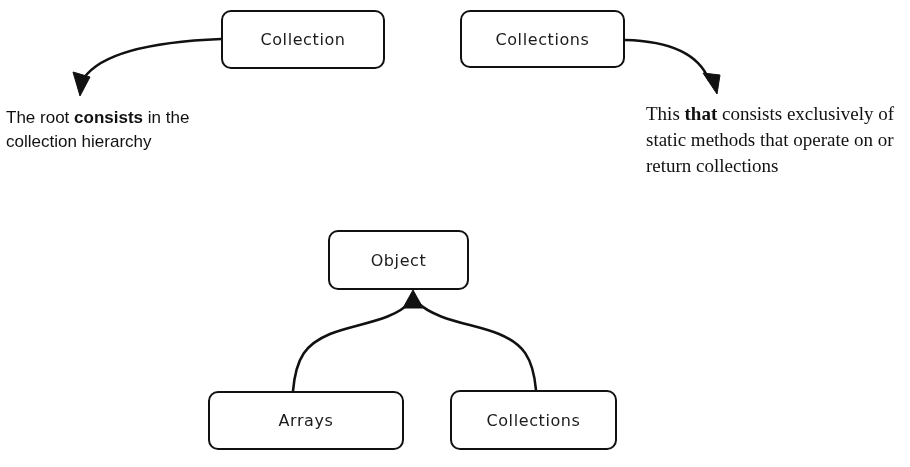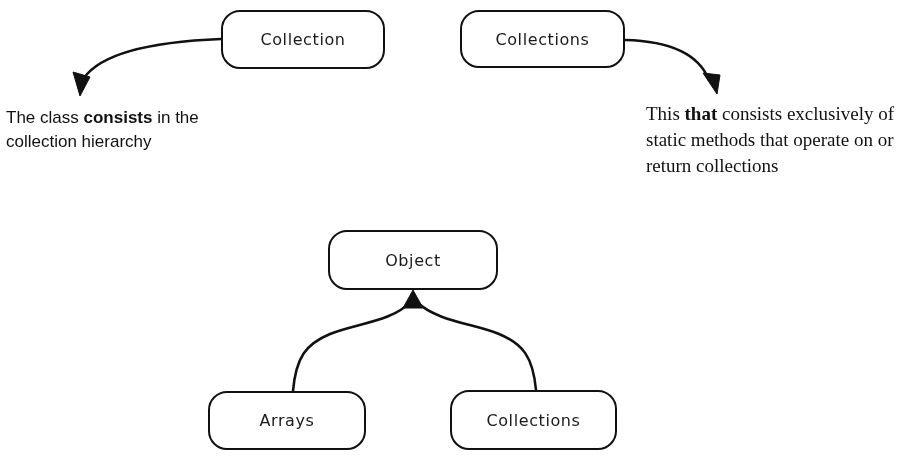--- a/index.html
+++ b/index.html
@@ -26,33 +26,33 @@
   .connectors polygon {
     fill: #111111;
     stroke: #111111;
     stroke-width: 1;
     stroke-linejoin: round;
   }
   .node {
     position: absolute;
     background: #ffffff;
     border: 2.6px solid #111111;
-    border-radius: 19px;
+    border-radius: 10px;
     display: flex;
     align-items: center;
     justify-content: center;
     font-size: 16px;
     letter-spacing: 0.6px;
     color: #1a1a1a;
     font-family: "DejaVu Sans", sans-serif;
   }
   .node-collection        { left: 221px; top: 10px;  width: 164px; height: 59px; }
   .node-collections-top   { left: 460px; top: 10px;  width: 165px; height: 58px; }
-  .node-object            { left: 328px; top: 230px; width: 170px; height: 60px; }
-  .node-arrays            { left: 208px; top: 391px; width: 158px; height: 59px; justify-content: center; }
+  .node-object            { left: 328px; top: 230px; width: 141px; height: 60px; }
+  .node-arrays            { left: 208px; top: 391px; width: 196px; height: 59px; justify-content: center; }
   .node-collections-bottom{ left: 450px; top: 390px; width: 167px; height: 60px; }
   .caption {
     position: absolute;
     color: #111111;
   }
   .caption-left {
     left: 6px; top: 106px;
     width: 220px;
     font-family: "Liberation Sans", sans-serif;
     font-size: 17px;
@@ -88,21 +88,21 @@
 
   <div class="node node-collection">
     <span>Collection</span>
   </div>
 
   <div class="node node-collections-top">
     <span>Collections</span>
   </div>
 
   <div class="caption caption-left">
-    <span>The class </span><b>consists</b><span> in the collection hierarchy</span>
+    <span>The root </span><b>consists</b><span> in the collection hierarchy</span>
   </div>
 
   <div class="caption caption-right">
     <span>This </span><b>that</b><span> consists exclusively of static methods that operate on or return collections</span>
   </div>
 
   <div class="node node-object">
     <span>Object</span>
   </div>
 

